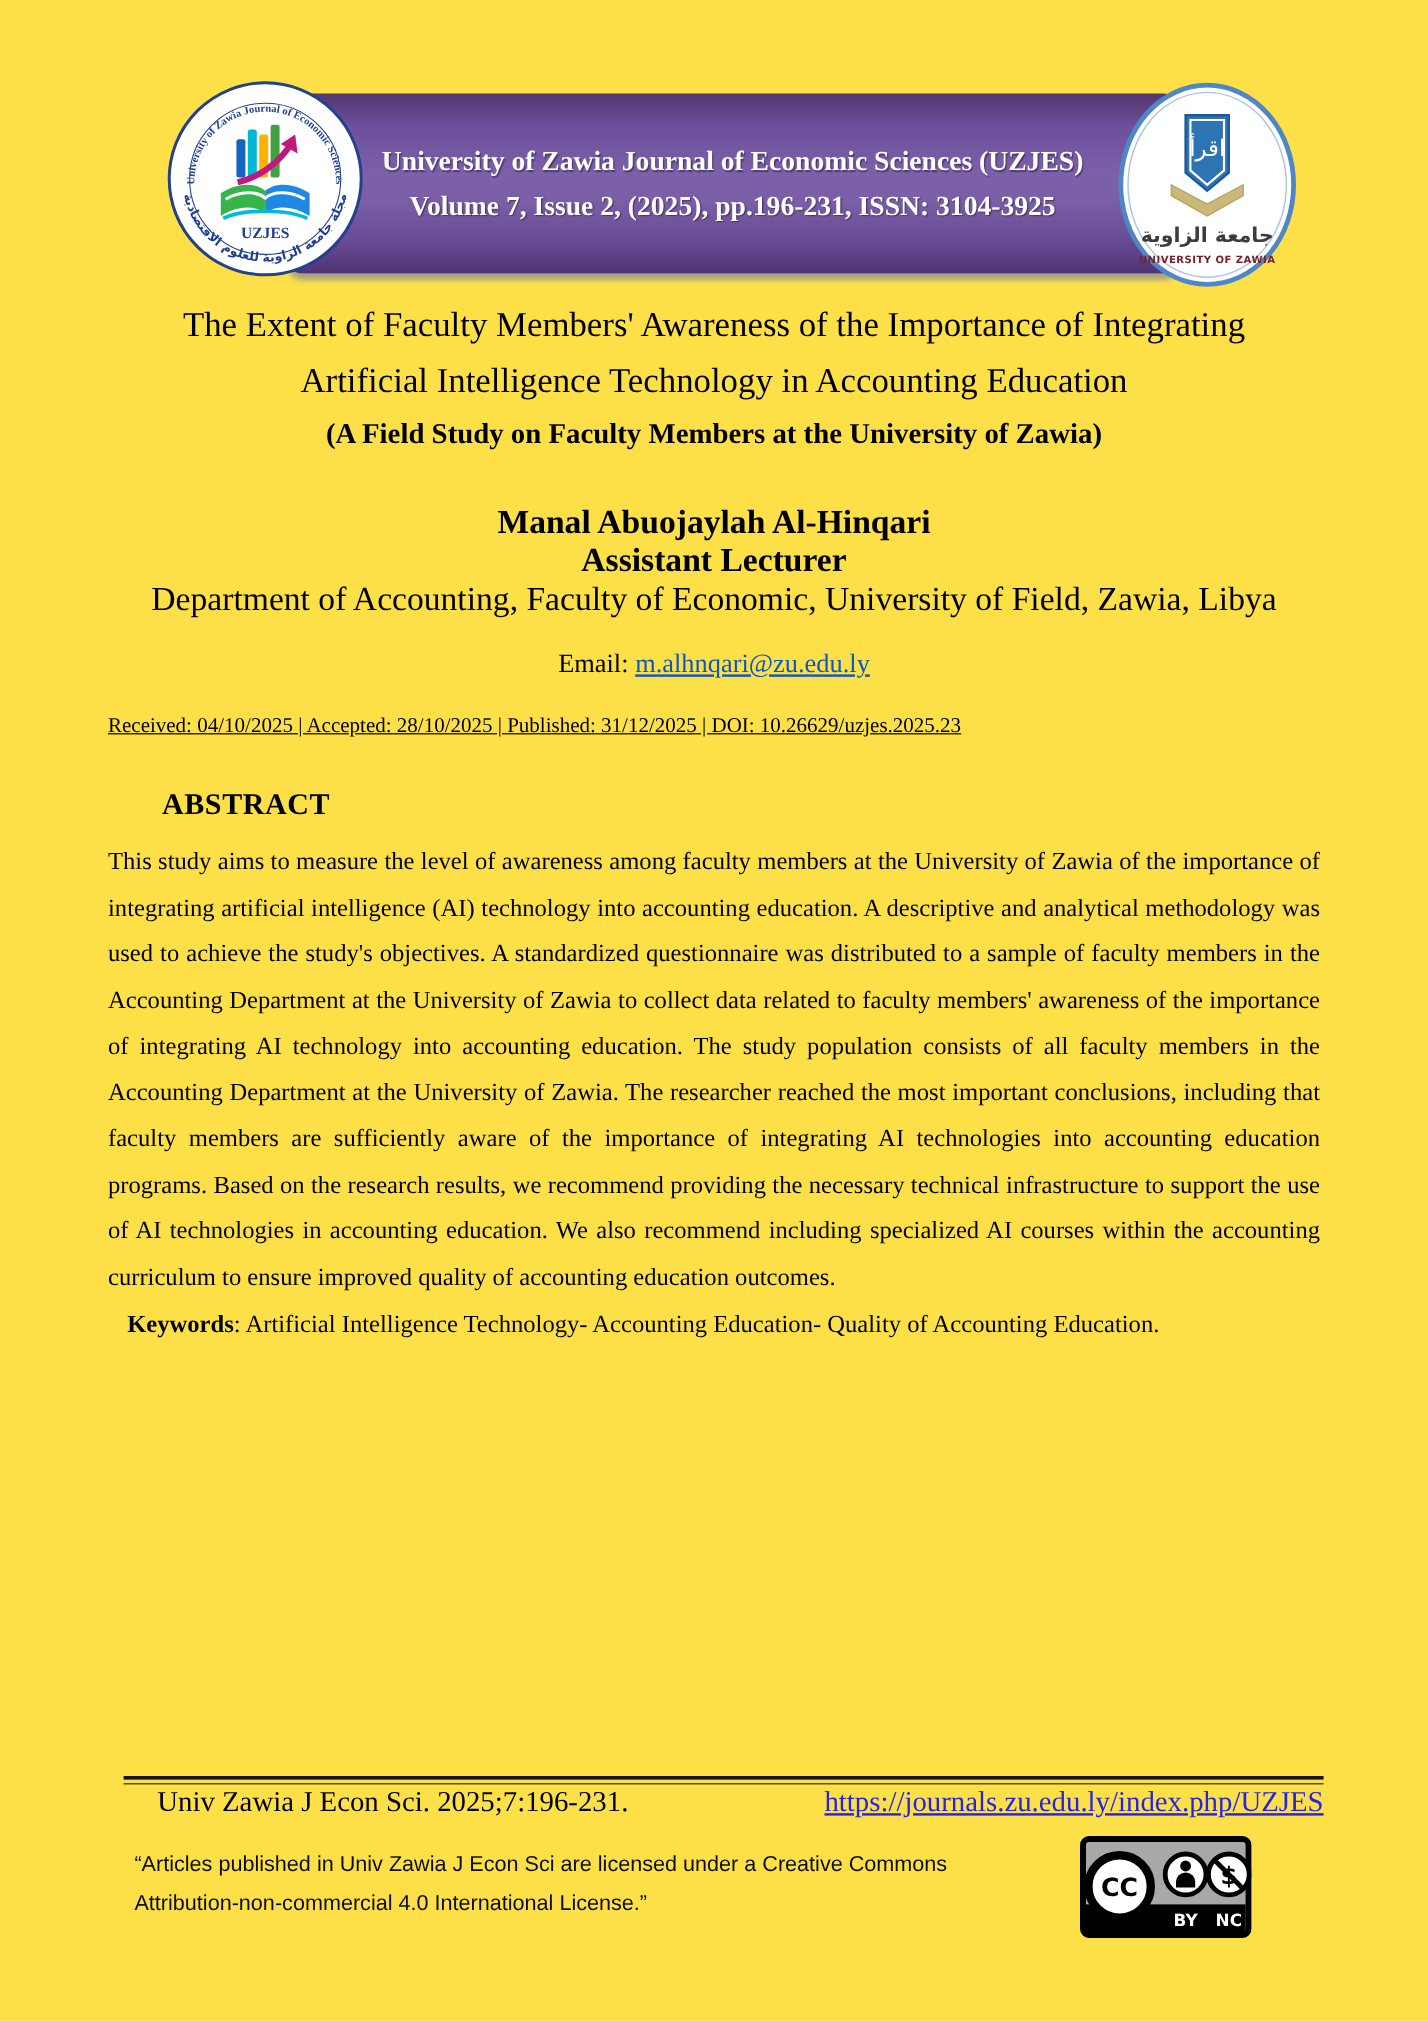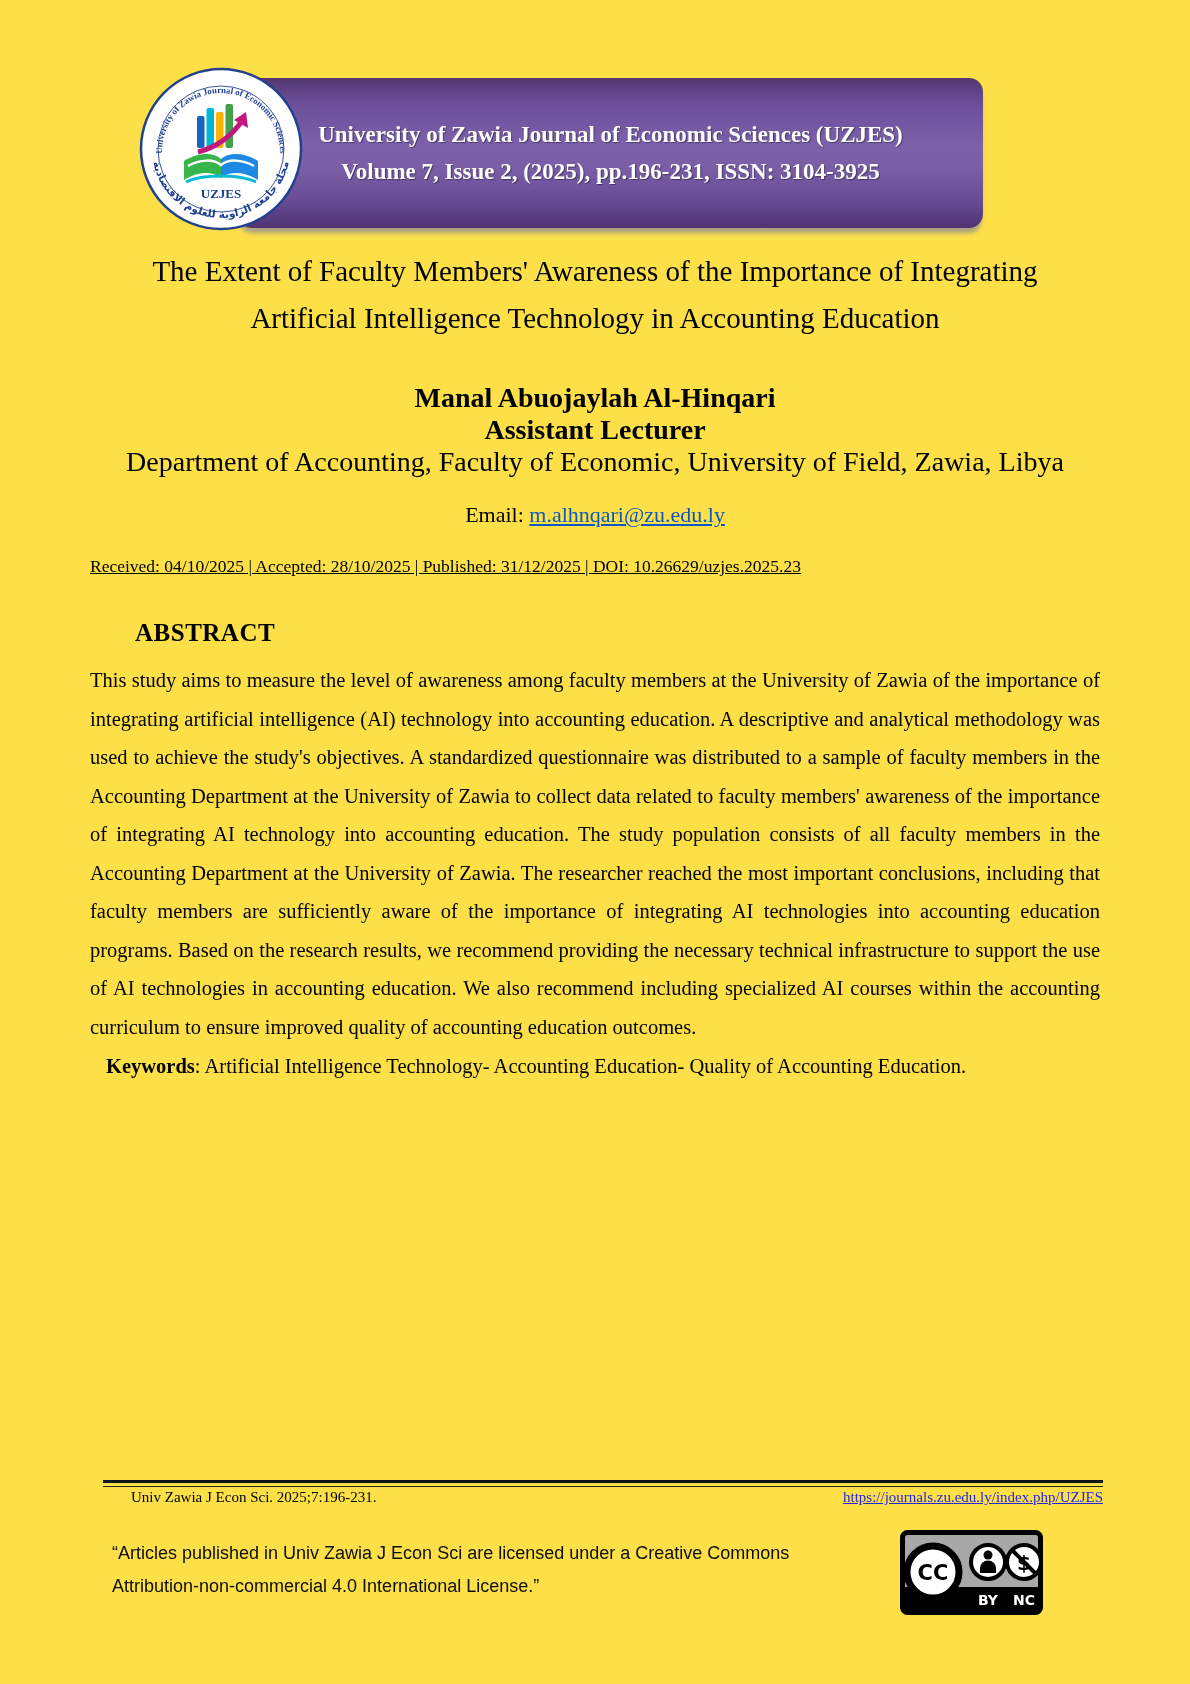--- a/index.html
+++ b/index.html
@@ -37,21 +37,21 @@
   }
   .keywords-line{margin:4px 0 0 0;font-size:20.5px;line-height:33px;text-align:justify;}
   .keywords-label{font-weight:bold;margin-left:16px;}
   
   .footer-rule{
     position:absolute;left:103px;top:1480px;width:1000px;height:3px;
     border-top:3px solid #141414;border-bottom:1px solid #2a2a2a;
   }
   .footer-row{
     position:absolute;left:103px;top:1489px;width:1000px;
-    display:flex;justify-content:space-between;align-items:baseline;font-size:15px;
+    display:flex;justify-content:space-between;align-items:baseline;font-size:24px;
   }
   .citation-text{padding-left:28px;}
   .journal-url-link{color:#2424e8;text-decoration:underline;cursor:pointer;}
   .license-text{
     position:absolute;left:112px;top:1537px;width:690px;
     font-family:"Liberation Sans",sans-serif;font-size:18px;line-height:33px;color:#0d0d0d;
   }
   .cc-badge{position:absolute;left:900px;top:1530px;cursor:pointer;}
   svg text{font-family:"Liberation Serif",serif;}
   svg .sans{font-family:"DejaVu Sans",sans-serif;}
@@ -91,23 +91,38 @@
       <g>
         <path d="M 46,95 C 60,86 75,86 83,93 L 83,112 C 75,105 60,105 46,114 Z" fill="#35b54a"></path>
         <path d="M 120,95 C 106,86 91,86 83,93 L 83,112 C 91,105 106,105 120,114 Z" fill="#1e88e5"></path>
         <path d="M 50,100 C 62,93 76,93 83,99 C 90,93 104,93 116,100" stroke="#ffffff" stroke-width="2.5" fill="none"></path>
         <path d="M 48,116 C 64,108 102,108 118,116" stroke="#00bcd4" stroke-width="3" fill="none"></path>
       </g>
       <text x="83" y="132" text-anchor="middle" font-size="13" font-weight="bold" fill="#1f3f94">UZJES</text>
     </svg>
   </div>
 
+  <div class="logo-right">
+    <svg width="152" height="172" viewBox="0 0 152 172">
+      <ellipse cx="76" cy="86" rx="72" ry="83" fill="#ffffff" stroke="#4e86c6" stroke-width="4"></ellipse>
+      <ellipse cx="76" cy="86" rx="66" ry="77" fill="none" stroke="#a9c4e4" stroke-width="1.2"></ellipse>
+      <g>
+        <path d="M 58,28 h 36 v 48 l -18,15 -18,-15 z" fill="#2d74b5" stroke="#1d5a94" stroke-width="2"></path>
+        <path d="M 62,32 h 28 v 42 l -14,12 -14,-12 z" fill="none" stroke="#ffffff" stroke-width="1.8"></path>
+        <text x="76" y="62" font-size="19" fill="#ffffff" text-anchor="middle" class="sans">اقرأ</text>
+      </g>
+      <path d="M 46,86 L 76,102 L 106,86 L 106,95 L 76,112 L 46,95 Z" fill="#c9b877" stroke="#b3a15e" stroke-width="1"></path>
+      <text x="76" y="134" font-size="17" font-weight="bold" text-anchor="middle" fill="#3c3c3c" class="sans">جامعة الزاوية</text>
+      <text x="76" y="151" font-size="8.4" font-weight="bold" text-anchor="middle" fill="#7c2129" class="sans" letter-spacing="0.4">UNIVERSITY OF ZAWIA</text>
+    </svg>
+  </div>
 
   <div class="content">
     <h1 class="paper-title">The Extent of Faculty Members' Awareness of the Importance of Integrating Artificial Intelligence Technology in Accounting Education</h1>
+    <p class="paper-subtitle">(A Field Study on Faculty Members at the University of Zawia)</p>
 
     <div class="author-block">
       <div class="author-name">Manal Abuojaylah Al-Hinqari</div>
       <div class="author-role">Assistant Lecturer</div>
       <div class="author-affiliation">Department of Accounting, Faculty of Economic, University of Field, Zawia, Libya</div>
     </div>
 
     <div class="email-line">
       <span>Email: </span><a class="email-link">m.alhnqari@zu.edu.ly</a>
     </div>

